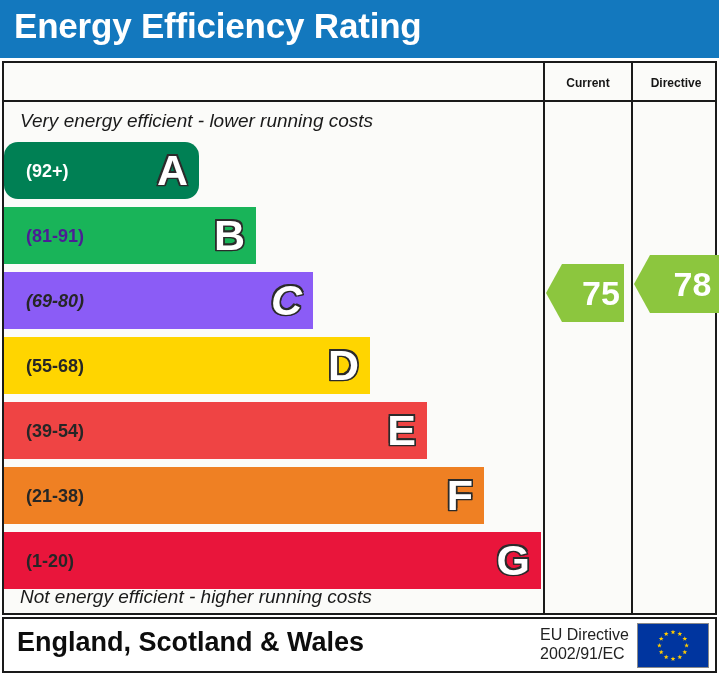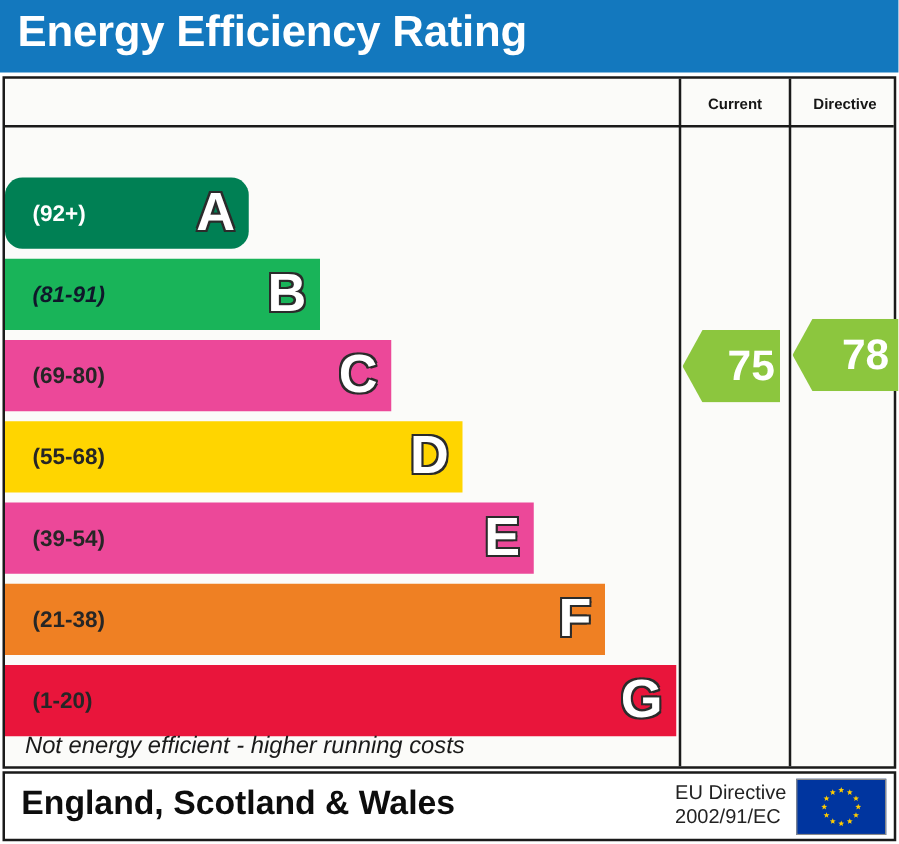--- a/index.html
+++ b/index.html
@@ -217,53 +217,54 @@
 
   <div class="table-frame">
 
     <div class="head-rule"></div>
     <div class="col-div c1"></div>
     <div class="col-div c2"></div>
 
     <div class="col-head current">Current</div>
     <div class="col-head potential">Directive</div>
 
+    <div class="caption top">Very energy efficient - lower running costs</div>
 
     <div class="bands">
 
       <div class="band-row">
         <div class="bar" style="width:195px;background:#008054;border-radius:14px;">
           <span class="bar-range" style="color:#FFFFFF;">(92+)</span>
           <span class="bar-letter">A</span>
         </div>
       </div>
 
       <div class="band-row">
         <div class="bar" style="width:252px;background:#19B459;">
-          <span class="bar-range" style="color:#0f172a;font-style:italic;">(81-91)</span>
+          <span class="bar-range" style="color:#4c1d95;">(81-91)</span>
           <span class="bar-letter">B</span>
         </div>
       </div>
 
       <div class="band-row">
-        <div class="bar" style="width:309px;background:#ec4899;">
+        <div class="bar" style="width:309px;background:#8b5cf6;font-style:italic;">
           <span class="bar-range" style="color:#262626;">(69-80)</span>
           <span class="bar-letter">C</span>
         </div>
       </div>
 
       <div class="band-row">
         <div class="bar" style="width:366px;background:#FFD500;">
           <span class="bar-range" style="color:#262626;">(55-68)</span>
           <span class="bar-letter">D</span>
         </div>
       </div>
 
       <div class="band-row">
-        <div class="bar" style="width:423px;background:#ec4899;">
+        <div class="bar" style="width:423px;background:#ef4444;">
           <span class="bar-range" style="color:#262626;">(39-54)</span>
           <span class="bar-letter">E</span>
         </div>
       </div>
 
       <div class="band-row">
         <div class="bar" style="width:480px;background:#EF8023;">
           <span class="bar-range" style="color:#262626;">(21-38)</span>
           <span class="bar-letter">F</span>
         </div>

